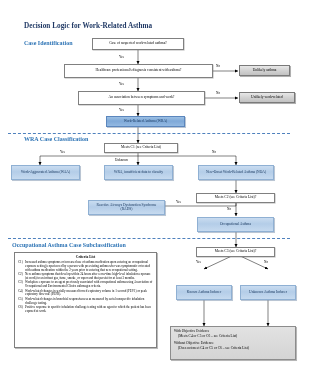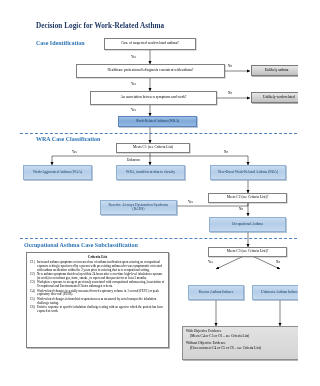--- a/index.html
+++ b/index.html
@@ -1,21 +1,21 @@
 <!DOCTYPE html>
 <html><head>
 <meta charset="utf-8">
 <style>
   html,body{margin:0;padding:0;}
   body{
     width:298px;height:386px;background:#ffffff;
     font-family:"Liberation Serif", serif;
     color:#000;overflow:hidden;position:relative;
   }
-  #canvas{position:absolute;left:12px;top:0;width:298px;height:294px;}
+  #canvas{position:absolute;left:0;top:0;width:298px;height:294px;}
   .node{position:absolute;box-sizing:border-box;display:flex;align-items:center;
         justify-content:center;text-align:center;line-height:1.08;}
   
   .qbox{
     background:#ffffff;border:1px solid #808080;
     font-size:3.6px;padding:1px 2px;
     box-shadow:0.6px 0.6px 0 rgba(120,120,120,0.45);
   }
   
   .greybox{

